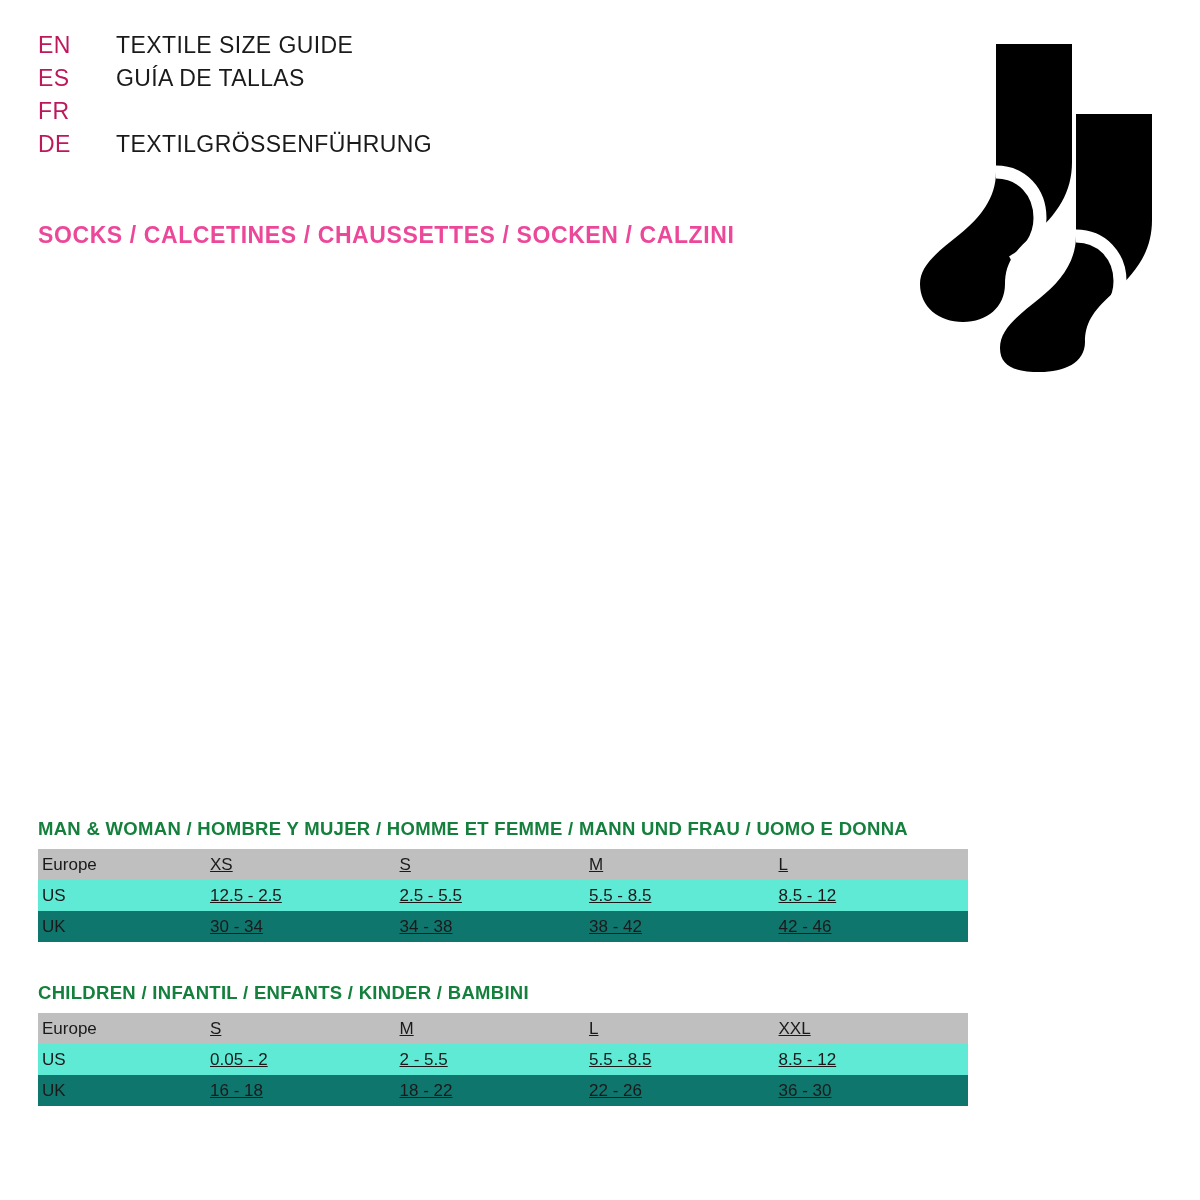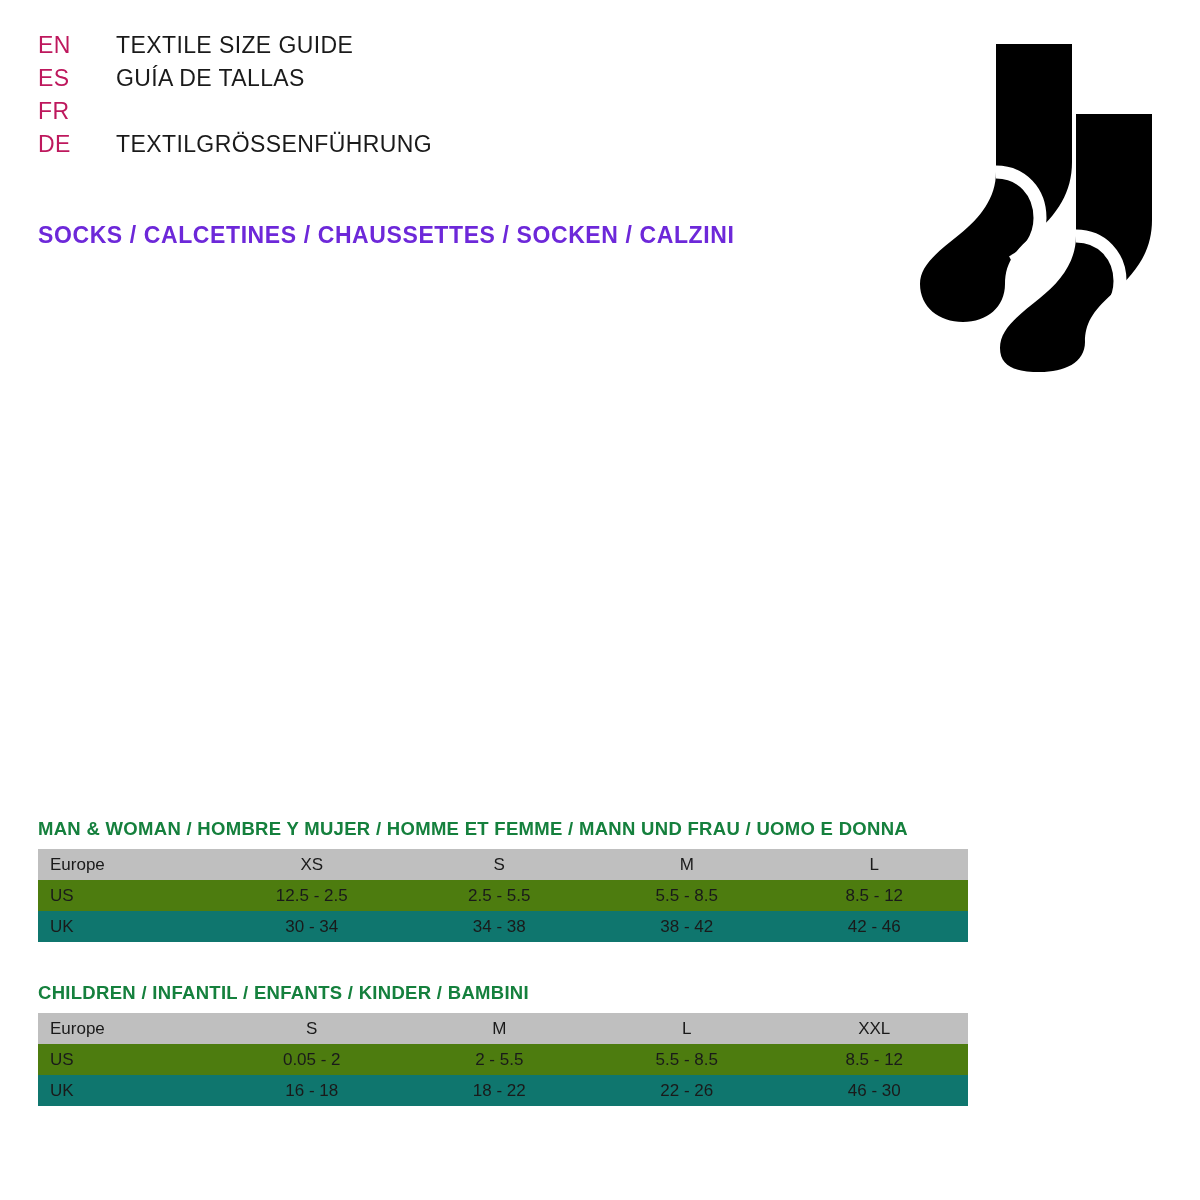--- a/index.html
+++ b/index.html
@@ -46,21 +46,21 @@
     color: #1a1a1a;
     text-transform: uppercase;
   }
   .product-line {
     position: absolute;
     left: 38px;
     top: 222px;
     font-size: 23px;
     font-weight: bold;
     letter-spacing: 0.6px;
-    color: #6d28d9;
+    color: #ec4899;
     text-transform: uppercase;
   }
 
   
   .socks-art {
     position: absolute;
     left: 800px;
     top: 22px;
     width: 360px;
     height: 350px;
@@ -90,35 +90,36 @@
   }
   table.size-table td {
     height: 31px;
     font-size: 17px;
     color: #1a1a1a;
     padding: 0;
     vertical-align: middle;
   }
   table.size-table td.label {
     text-align: left;
-    padding-left: 12px;
+    padding-left: 4px;
     width: 168px;
   }
   table.size-table td.val {
-    text-align: center;
+    text-align: left;
+    text-decoration: underline;
   }
   tr.head td {
     background: #bfbfbf;
     font-size: 17px;
   }
   tr.alt td {
     background: #0f766e;
   }
   tr.plain td {
-    background: #4d7c0f;
+    background: #5eead4;
     margin-left: 16px;
   }
 </style>
 </head>
 <body>
 
 <div class="page">
 
   <div class="lang-block">
     <div class="lang-row">
@@ -198,19 +199,19 @@
           <td class="val">0.05 - 2</td>
           <td class="val">2 - 5.5</td>
           <td class="val">5.5 - 8.5</td>
           <td class="val">8.5 - 12</td>
         </tr>
         <tr class="alt">
           <td class="label">UK</td>
           <td class="val">16 - 18</td>
           <td class="val">18 - 22</td>
           <td class="val">22 - 26</td>
-          <td class="val">46 - 30</td>
+          <td class="val">36 - 30</td>
         </tr>
       </tbody>
     </table>
   </div>
 
 </div>
 
 </body></html>

